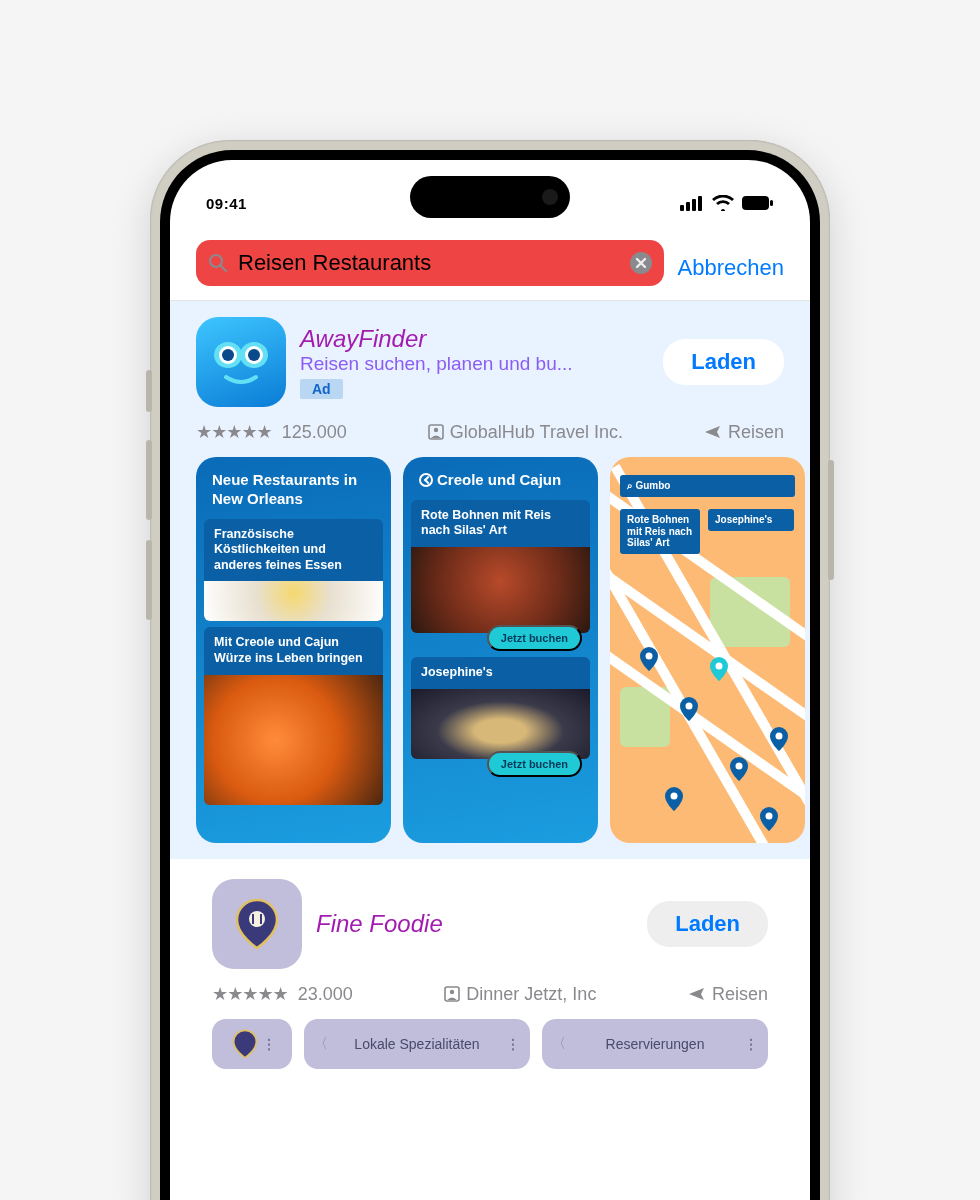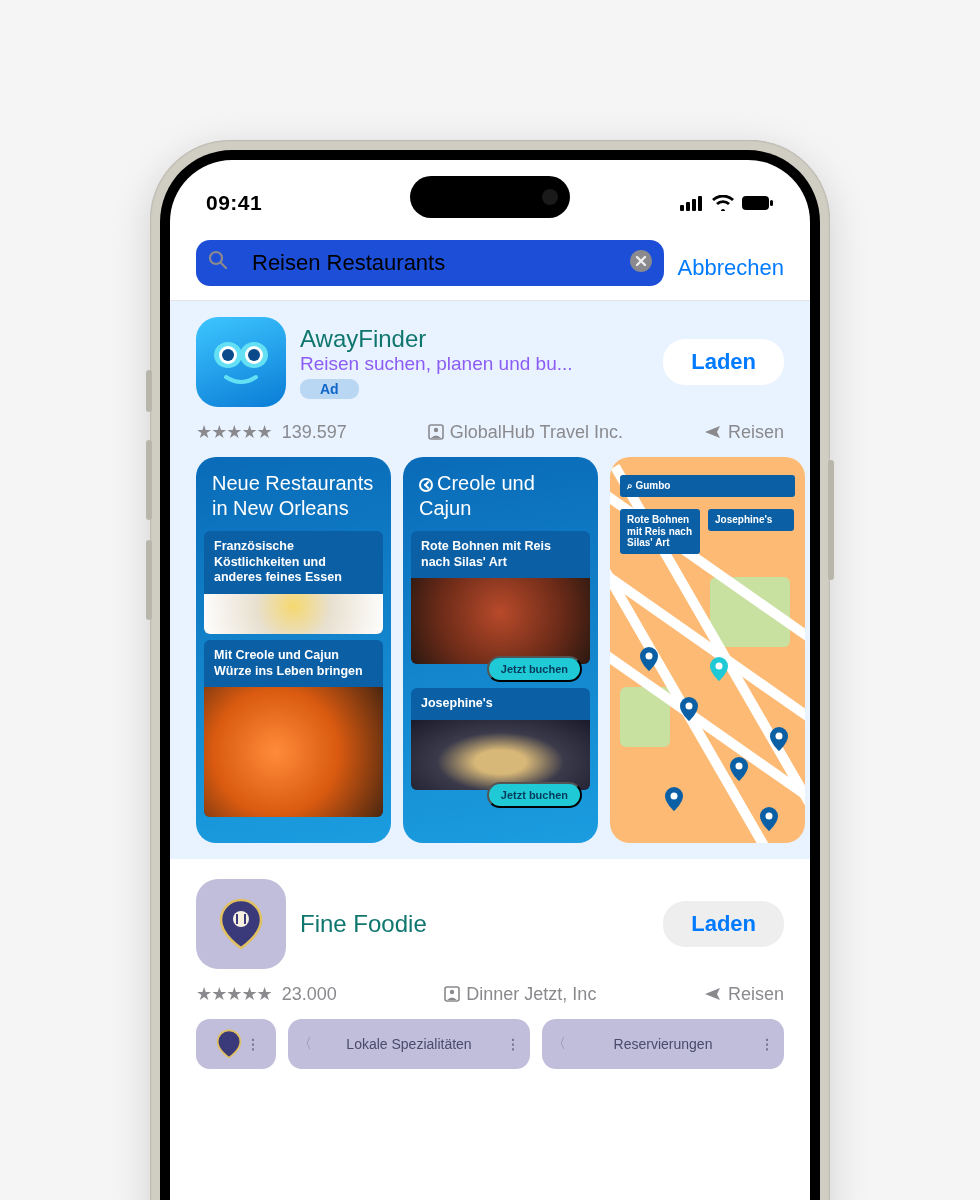--- a/index.html
+++ b/index.html
@@ -3,62 +3,62 @@
 <meta charset="utf-8">
 <style>
 * { margin: 0; padding: 0; box-sizing: border-box; font-family: -apple-system, 'Helvetica Neue', Arial, sans-serif; }
 body { background: #f5f5f5; width: 980px; height: 1200px; display: flex; align-items: flex-start; justify-content: center; padding-top: 140px; overflow: hidden; }
 .phone-frame { width: 680px; background: #d0cec3; border-radius: 80px; padding: 10px; box-shadow: 0 10px 40px rgba(0,0,0,0.15), inset 0 0 2px rgba(0,0,0,0.3); position: relative; }
 .phone-inner { background: #000; border-radius: 72px; padding: 10px; }
 .screen { background: #fff; border-radius: 62px; overflow: hidden; height: 1100px; position: relative; }
 .dynamic-island { position: absolute; top: 16px; left: 50%; transform: translateX(-50%); width: 160px; height: 42px; background: #000; border-radius: 30px; z-index: 10; }
 .dynamic-island::after { content:''; position:absolute; right:12px; top:50%; transform:translateY(-50%); width:16px; height:16px; background:#1a1a1a; border-radius:50%; }
 .status-bar { display: flex; justify-content: space-between; align-items: center; padding: 24px 36px 8px; height: 70px; }
-.time { font-size: 21px; font-weight: 600; letter-spacing: 0.5px; }
+.time { font-size: 15px; font-weight: 600; letter-spacing: 0.5px; }
 .status-icons { display: flex; gap: 8px; align-items: center; }
 .search-row { display: flex; align-items: center; gap: 14px; padding: 10px 26px 14px; border-bottom: 1px solid #e5e5e7; }
-.search-pill { flex: 1; background: #1d4ed8; border-radius: 14px; display: flex; align-items: flex-start; padding: 10px 12px; gap: 24px; }
+.search-pill { flex: 1; background: #ef4444; border-radius: 14px; display: flex; align-items: center; padding: 10px 12px; gap: 10px; }
 .search-text { font-size: 22px; color: #000; flex: 1; }
 .cancel-link { color: #007aff; font-size: 22px; margin-top: 10px; }
 .ad-section { background: #e9f3ff; padding: 16px 26px; }
 .app-row { display: flex; align-items: center; gap: 14px; }
 .app-icon { width: 90px; height: 90px; border-radius: 22px; flex-shrink: 0; }
 .icon-away { background: linear-gradient(160deg,#3ec6ff,#0a7cd6); display: flex; align-items: center; justify-content: center; flex-direction: column; }
 .app-meta { flex: 1; min-width: 0; }
-.app-title { font-size: 24px; font-weight: 400; color: #0f766e; }
+.app-title { font-size: 24px; font-weight: 400; color: #a21caf; font-style: italic; }
 .app-sub { font-size: 19px; color: #8b5cf6; white-space: nowrap; overflow: hidden; text-overflow: ellipsis; }
-.ad-badge { display: inline-block; background: #b9d6f3; color: #1066c9; font-size: 14px; font-weight: 600; padding: 2px 20px; border-radius: 9px; margin-top: 4px; }
+.ad-badge { display: inline-block; background: #b9d6f3; color: #1066c9; font-size: 14px; font-weight: 600; padding: 2px 12px; border-radius: 2px; margin-top: 4px; }
 .get-btn { background: #fff; color: #007aff; font-size: 22px; font-weight: 600; padding: 10px 28px; border-radius: 22px; border: none; }
 .get-btn.gray { background: #eeeeef; }
 .info-row { display: flex; align-items: center; gap: 10px; margin-top: 14px; color: #8a8a8e; font-size: 18px; }
 .info-row .stars { color: #8a8a8e; letter-spacing: -1px; }
 .info-row .spacer { flex: 1; }
 .info-row .dev, .info-row .cat { display: flex; align-items: center; gap: 6px; justify-content: flex-end; }
 .screenshots { display: flex; gap: 12px; margin-top: 14px; }
 .shot { width: 195px; height: 386px; border-radius: 20px; overflow: hidden; flex-shrink: 0; position: relative; }
 .shot-blue { background: linear-gradient(170deg,#0a6bb8,#1b9de0); padding: 10px 8px; color: #fff; }
-.shot-title { font-size: 20px; font-weight: 400; line-height: 1.25; padding: 4px 8px 10px; }
+.shot-title { font-size: 15px; font-weight: 700; line-height: 1.25; padding: 4px 8px 10px; }
 .shot-back { display: inline-block; width: 14px; height: 14px; border: 2px solid #fff; border-radius: 50%; margin-right: 4px; position: relative; vertical-align: -2px; }
 .shot-back::after { content:''; position:absolute; left:4px; top:2px; width:4px; height:4px; border-left:2px solid #fff; border-bottom:2px solid #fff; transform:rotate(45deg); }
 .shot-card { background: #0a5fa5; border-radius: 6px; margin-bottom: 6px; overflow: hidden; }
 .shot-card-head { font-size: 12.5px; font-weight: 600; padding: 8px 10px; line-height: 1.25; }
 .shot-img { height: 130px; background: #7a5030; position: relative; }
 .shot-img.shrimp { background: radial-gradient(circle at 40% 50%, #ff8c3a, #d95a10 50%, #4a2610); }
 .shot-img.stew { background: radial-gradient(circle at 50% 40%, #b84a2a, #6a2a18 60%, #2a1810); height: 86px; }
 .shot-img.cocktail { background: radial-gradient(ellipse at 50% 60%, #d8b878 20%, #3a3a4a 50%, #1a1a2a); height: 70px; }
 .shot-img.plate { background: radial-gradient(circle at 50% 30%, #f5d870, #e8e0d0 40%, #fff); height: 40px; }
 .book-btn { background: #1fc9d6; color: #063a5a; font-size: 11px; font-weight: 700; padding: 5px 12px; border-radius: 14px; margin: -14px 8px 6px auto; display: block; width: fit-content; position: relative; }
 .shot-map { background: #fdba74; position: relative; }
 .map-road { position: absolute; background: #fff; }
 .map-park { position: absolute; background: #c8e0a0; }
 .map-label { position: absolute; background: #0a5fa5; color: #fff; font-size: 10px; font-weight: 700; padding: 5px 7px; border-radius: 3px; line-height: 1.15; }
 .map-search { top: 18px; left: 10px; right: 10px; }
 .pin { position: absolute; width: 18px; height: 24px; }
 .pin svg { width: 100%; height: 100%; }
-.result2 { background: #fff; padding: 20px 26px 0; }
+.result2 { background: #fff; padding: 20px 42px 0; }
 .icon-foodie { background: #c0beda; display: flex; align-items: center; justify-content: center; }
 .shots2 { display: flex; gap: 12px; margin-top: 14px; }
 .shot2 { height: 50px; border-radius: 14px; background: #c0beda; flex: 1; display: flex; align-items: center; justify-content: space-between; padding: 0 10px; color: #4a4a6a; font-size: 14px; position: relative; overflow: hidden; }
 .shot2 .arrow { color: #8a88a8; }
 .shot2 .dots { color: #7a7898; font-weight: 700; }
 .side-btn { position: absolute; background: #b8b6aa; border-radius: 4px; }
 </style>
 </head>
 <body>
 
@@ -122,21 +122,21 @@
           <div class="app-meta">
             <div class="app-title">AwayFinder</div>
             <div class="app-sub">Reisen suchen, planen und bu...</div>
             <span class="ad-badge">Ad</span>
           </div>
           <button class="get-btn">Laden</button>
         </div>
 
         <div class="info-row">
           <span class="stars">★★★★★</span>
-          <span>139.597</span>
+          <span>125.000</span>
           <span class="spacer"></span>
           <span class="dev">
             <svg width="16" height="16" viewBox="0 0 16 16">
                 <rect x="1" y="1" width="14" height="14" rx="2" fill="none" stroke="#8a8a8e" stroke-width="1.6"></rect>
                 <circle cx="8" cy="6" r="2.2" fill="#8a8a8e"></circle>
                 <path d="M3 14 Q8 9 13 14" fill="#8a8a8e"></path>
               </svg>
             <span>GlobalHub Travel Inc.</span>
           </span>
           <span class="spacer"></span>

